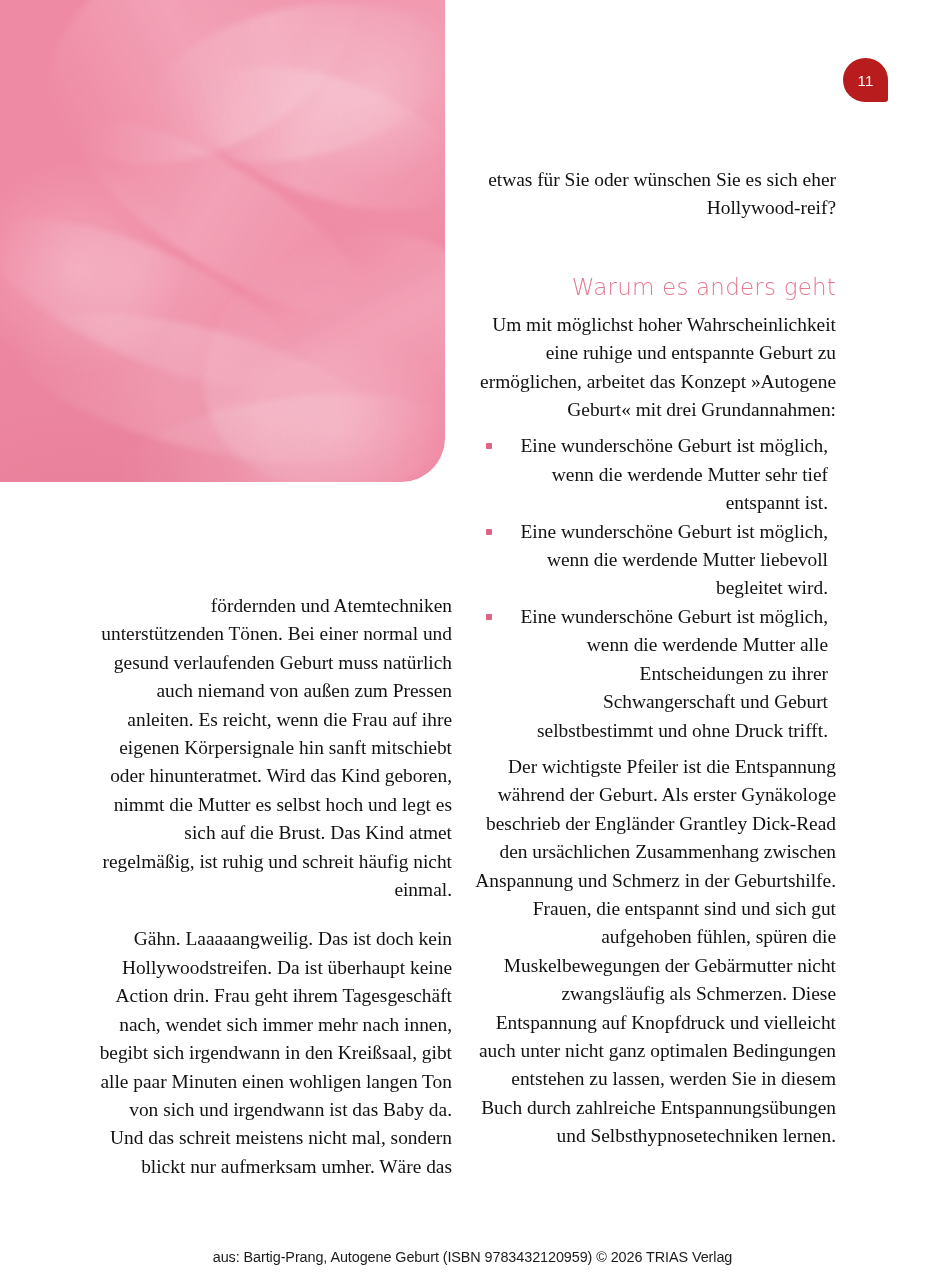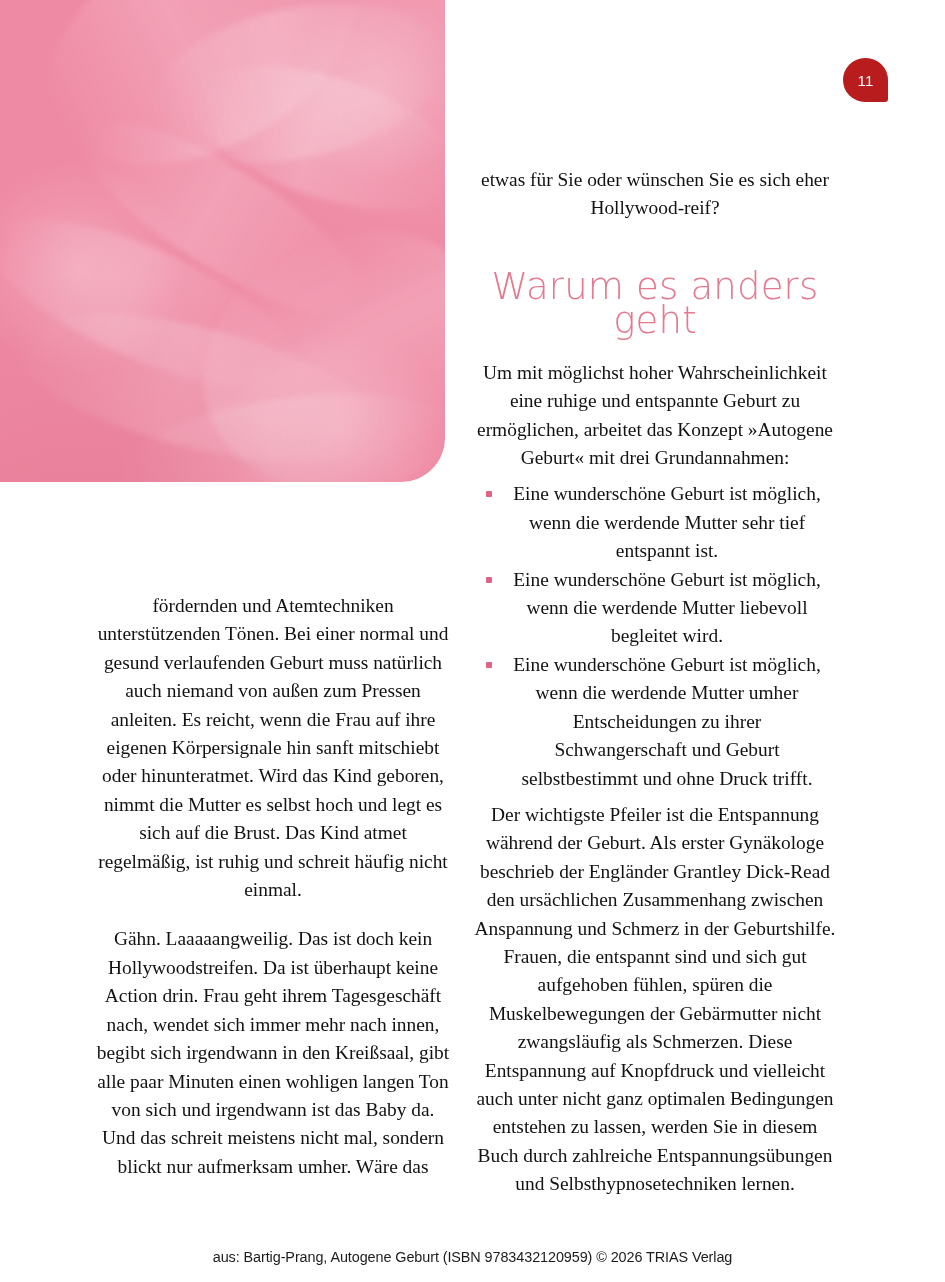--- a/index.html
+++ b/index.html
@@ -66,43 +66,43 @@
     justify-content: center;
     letter-spacing: 0.3px;
   }
 
   
   .col {
     position: absolute;
     font-size: 19.4px;
     line-height: 28.4px;
     color: #121212;
-    text-align: center;
+    text-align: right;
   }
   #left-column {
     left: 94px;
     top: 592px;
     width: 358px;
   }
   #right-column {
     left: 474px;
     top: 166px;
     width: 362px;
   }
 
   .para { margin: 0 0 0 0; }
   .para + .para { margin-top: 21px; font-family: Liberation Serif, serif; }
 
   h2#section-heading {
     font-family: "DejaVu Sans", "Liberation Sans", sans-serif;
     font-weight: 300;
-    font-size: 37px;
+    font-size: 23px;
     line-height: 34px;
     color: #e4798f;
-    margin: 47px 0 21px 0;
+    margin: 47px 0 7px 0;
     letter-spacing: 0.2px;
   }
 
   ul#assumption-list {
     list-style: none;
     margin: 8px;
     padding: 0;
   }
   ul#assumption-list li {
     position: relative;
@@ -169,20 +169,20 @@
     <li>
       <span class="bullet"></span>
       <span>Eine wunderschöne Geburt ist möglich, wenn die werdende Mutter sehr tief entspannt ist.</span>
     </li>
     <li>
       <span class="bullet"></span>
       <span>Eine wunderschöne Geburt ist möglich, wenn die werdende Mutter liebevoll begleitet wird.</span>
     </li>
     <li>
       <span class="bullet"></span>
-      <span>Eine wunderschöne Geburt ist möglich, wenn die werdende Mutter umher Entscheidungen zu ihrer Schwangerschaft und Geburt selbstbestimmt und ohne Druck trifft.</span>
+      <span>Eine wunderschöne Geburt ist möglich, wenn die werdende Mutter alle Entscheidungen zu ihrer Schwangerschaft und Geburt selbstbestimmt und ohne Druck trifft.</span>
     </li>
   </ul>
 
   <p class="para">Der wichtigste Pfeiler ist die Entspannung während der Geburt. Als erster Gynäkologe beschrieb der Engländer Grantley Dick-Read den ursächlichen Zusammenhang zwischen Anspannung und Schmerz in der Geburtshilfe. Frauen, die entspannt sind und sich gut aufgehoben fühlen, spüren die Muskelbewegungen der Gebärmutter nicht zwangsläufig als Schmerzen. Diese Entspannung auf Knopfdruck und vielleicht auch unter nicht ganz optimalen Bedingungen entstehen zu lassen, werden Sie in diesem Buch durch zahlreiche Entspannungsübungen und Selbsthypnosetechniken lernen.</p>
 </div>
 
 <div id="footer-credit">aus: Bartig-Prang, Autogene Geburt (ISBN 9783432120959) © 2026 TRIAS Verlag</div>
 
 </body></html>

